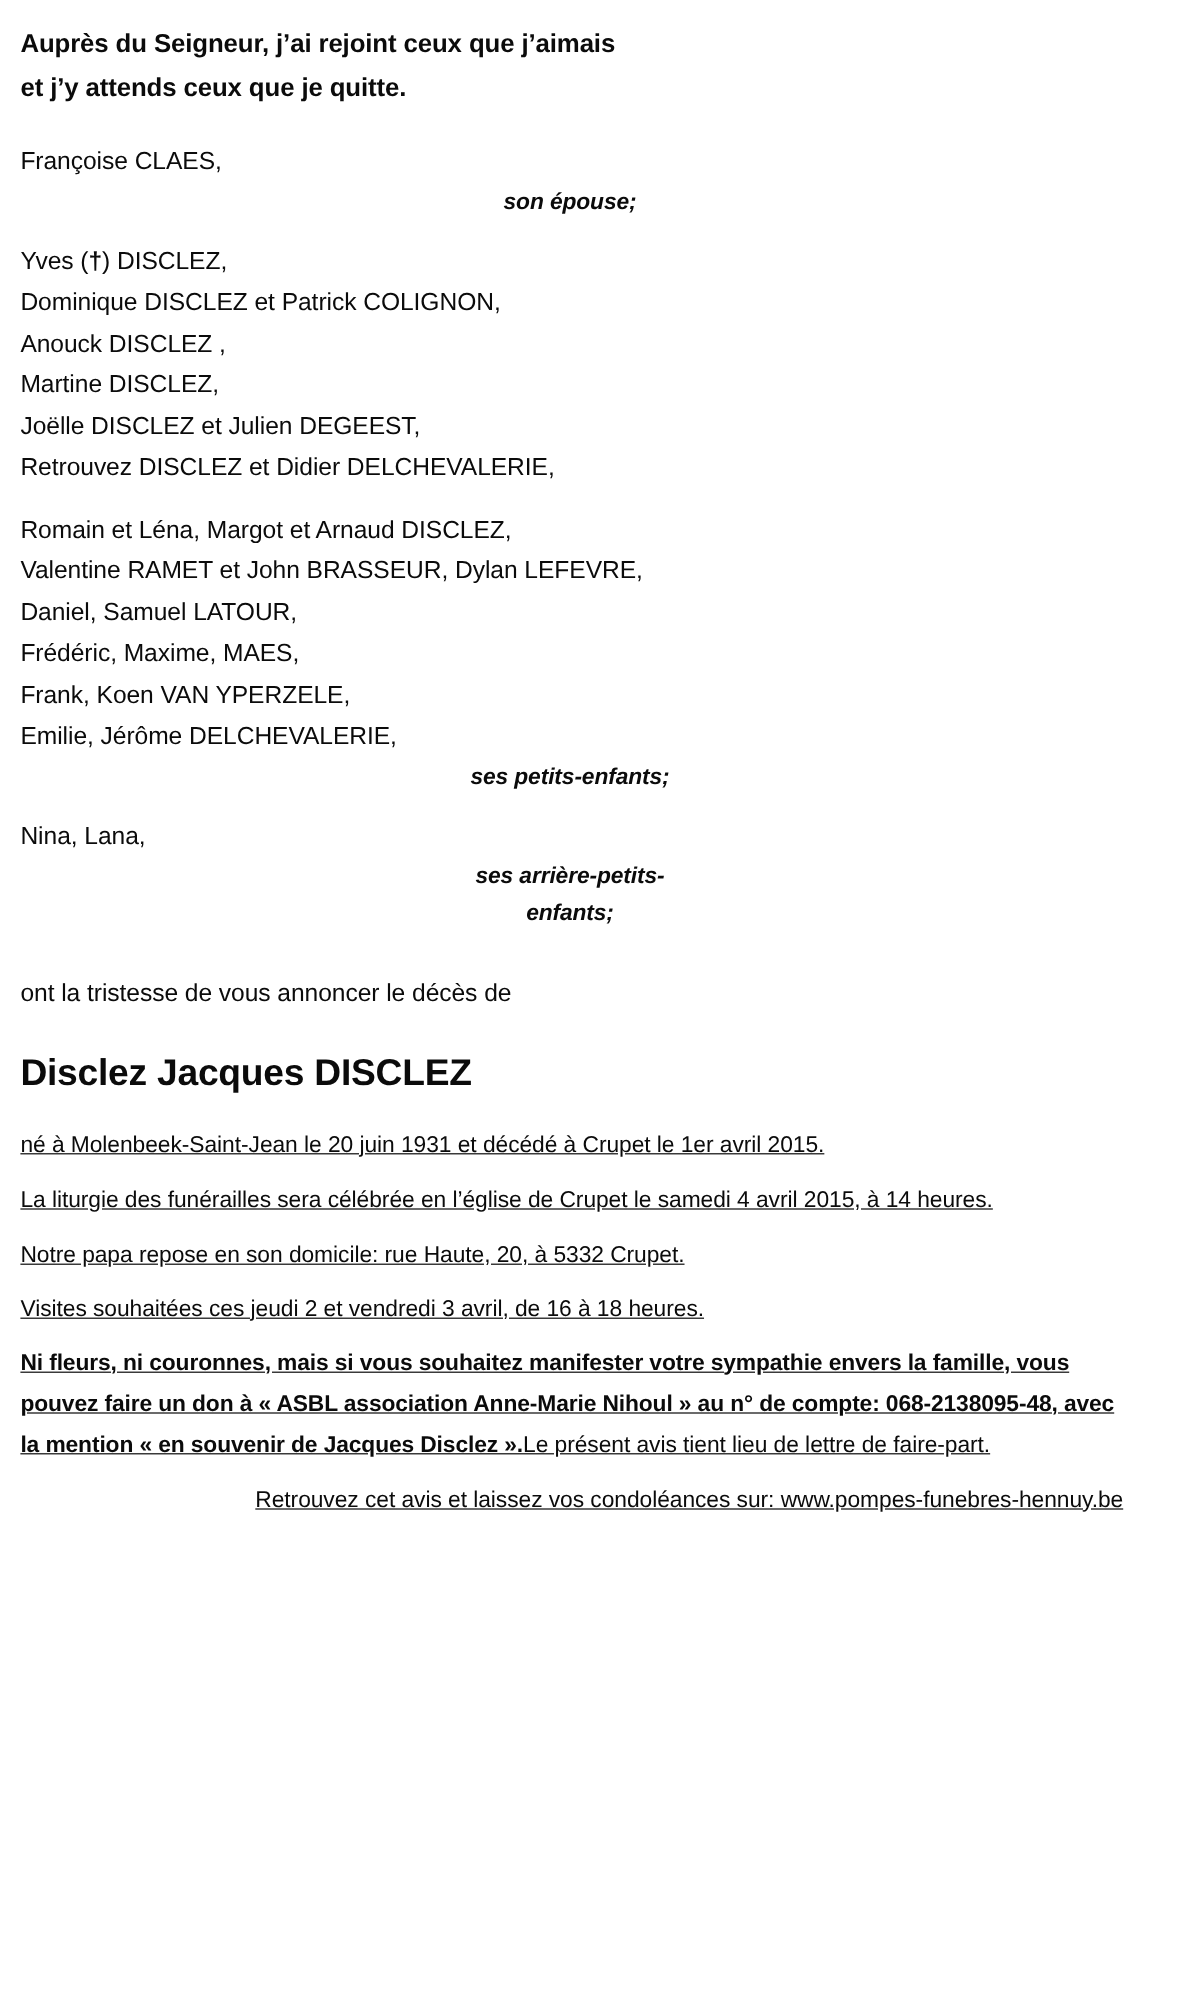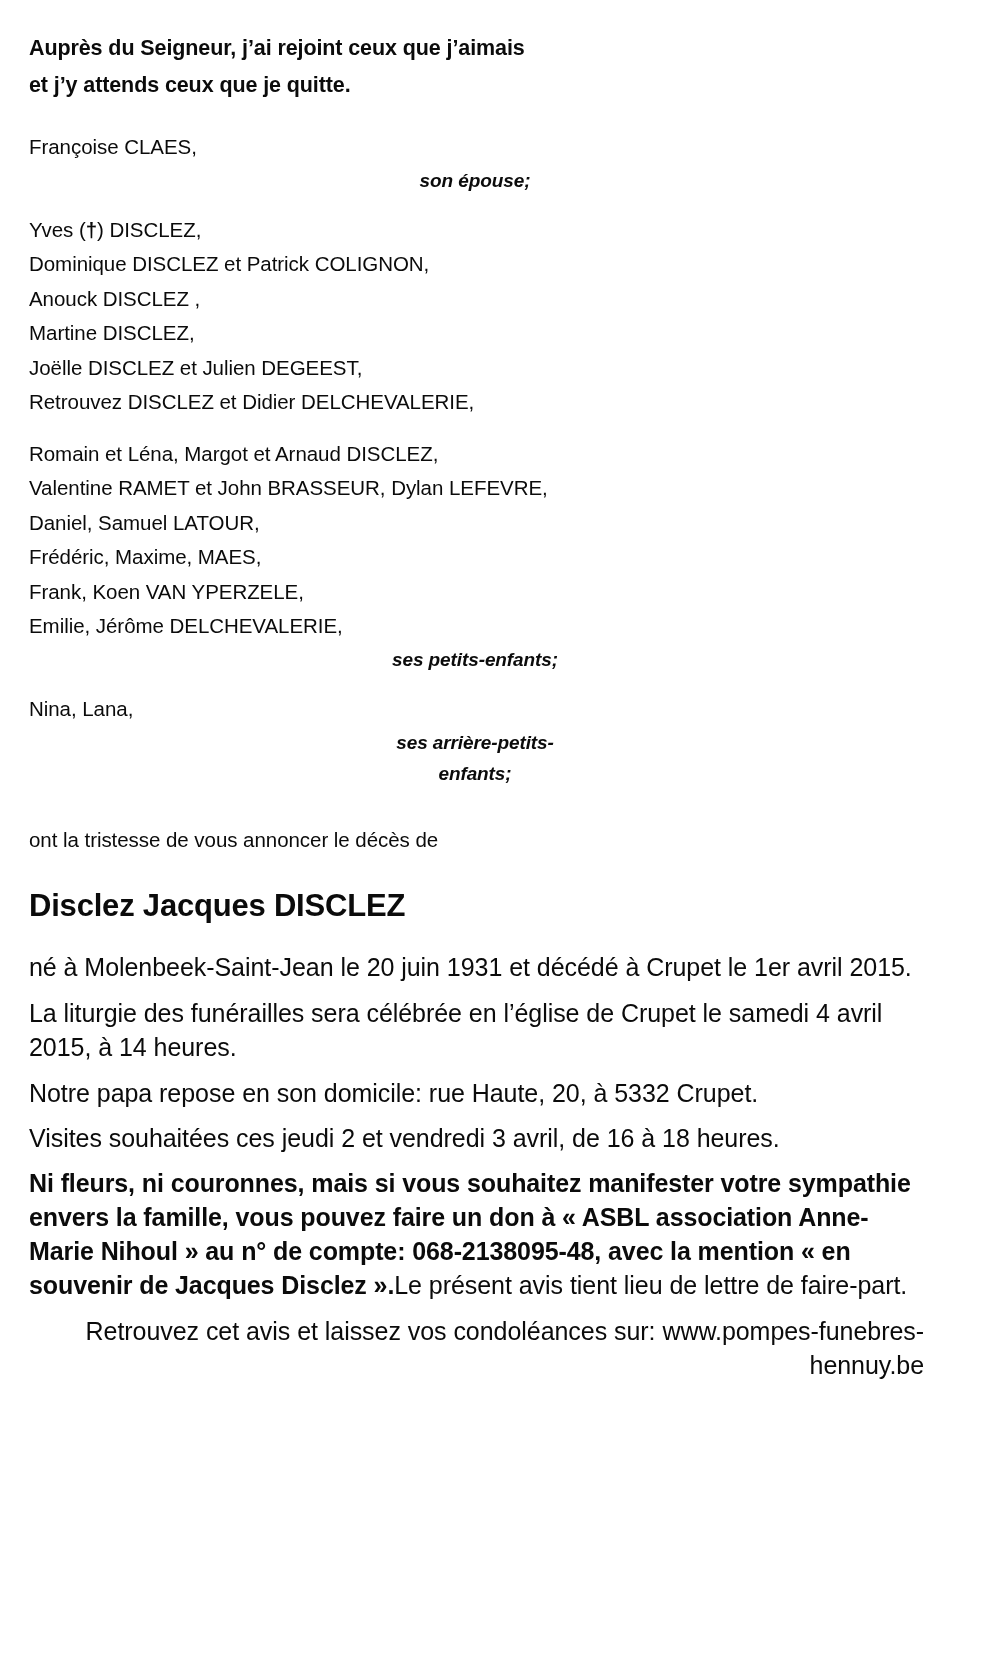--- a/index.html
+++ b/index.html
@@ -12,21 +12,21 @@
     min-height: 1658px;
     font-family: "Liberation Sans", sans-serif;
     color: #0b0b0b;
     -webkit-font-smoothing: antialiased;
   }
 
   .page {
     position: relative;
     width: 1000px;
     min-height: 1658px;
-    padding: 16px;
+    padding: 4px;
     box-sizing: border-box;
   }
 
   .inner {
     padding: 14px 60px 0 13px;
   }
 
   
   .epigraph {
     font-weight: bold;
@@ -89,25 +89,26 @@
     font-size: 31px;
     font-weight: bold;
     line-height: 44px;
     letter-spacing: -0.2px;
     margin: 26px 0 22px 0;
     white-space: pre;
   }
 
   
   .para {
-    font-size: 25px;
+    font-size: 19px;
     line-height: 34px;
     letter-spacing: -0.05px;
     margin: 0 0 12px 0;
     max-width: 928px;
+    text-decoration: underline;
   }
   .para.tight { margin-bottom: 11px; }
   .para .bold-run { font-weight: bold; letter-spacing: -0.1px; }
   .para .reg-run { font-weight: normal; letter-spacing: -0.05px; }
 
   .para.last { margin-bottom: 0; text-align: right; }
 </style>
 </head>
 <body>
 

